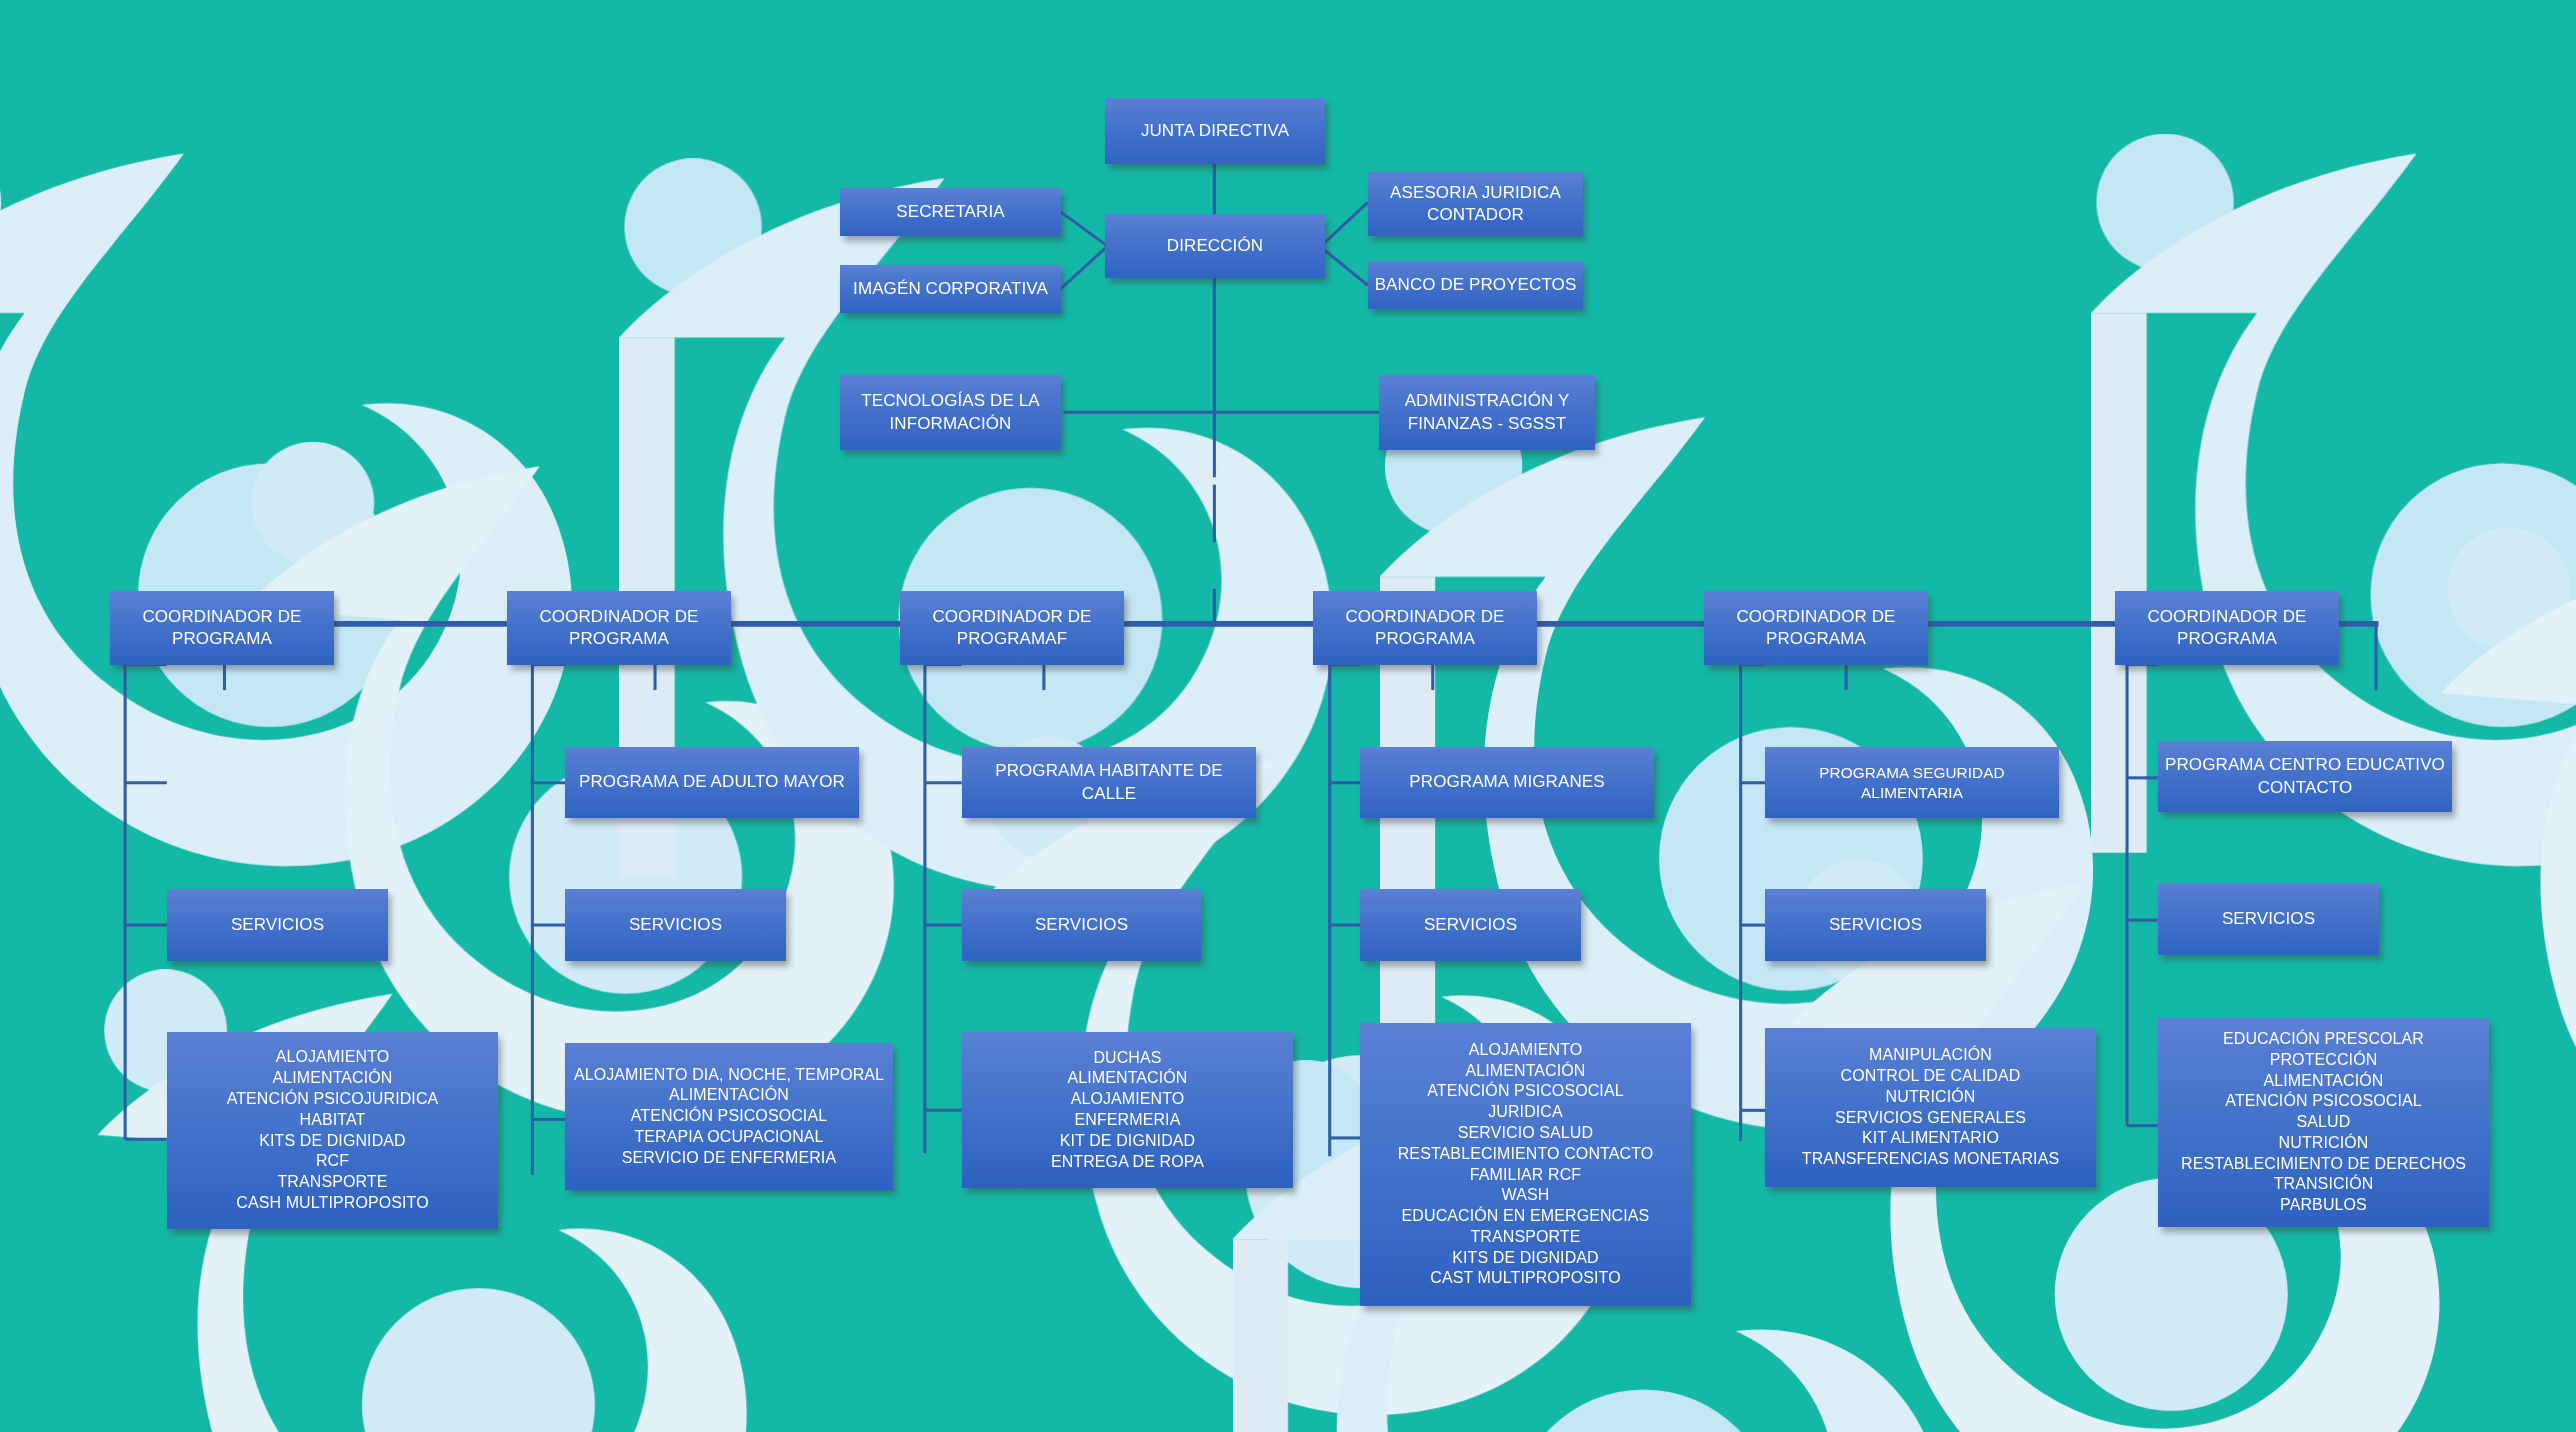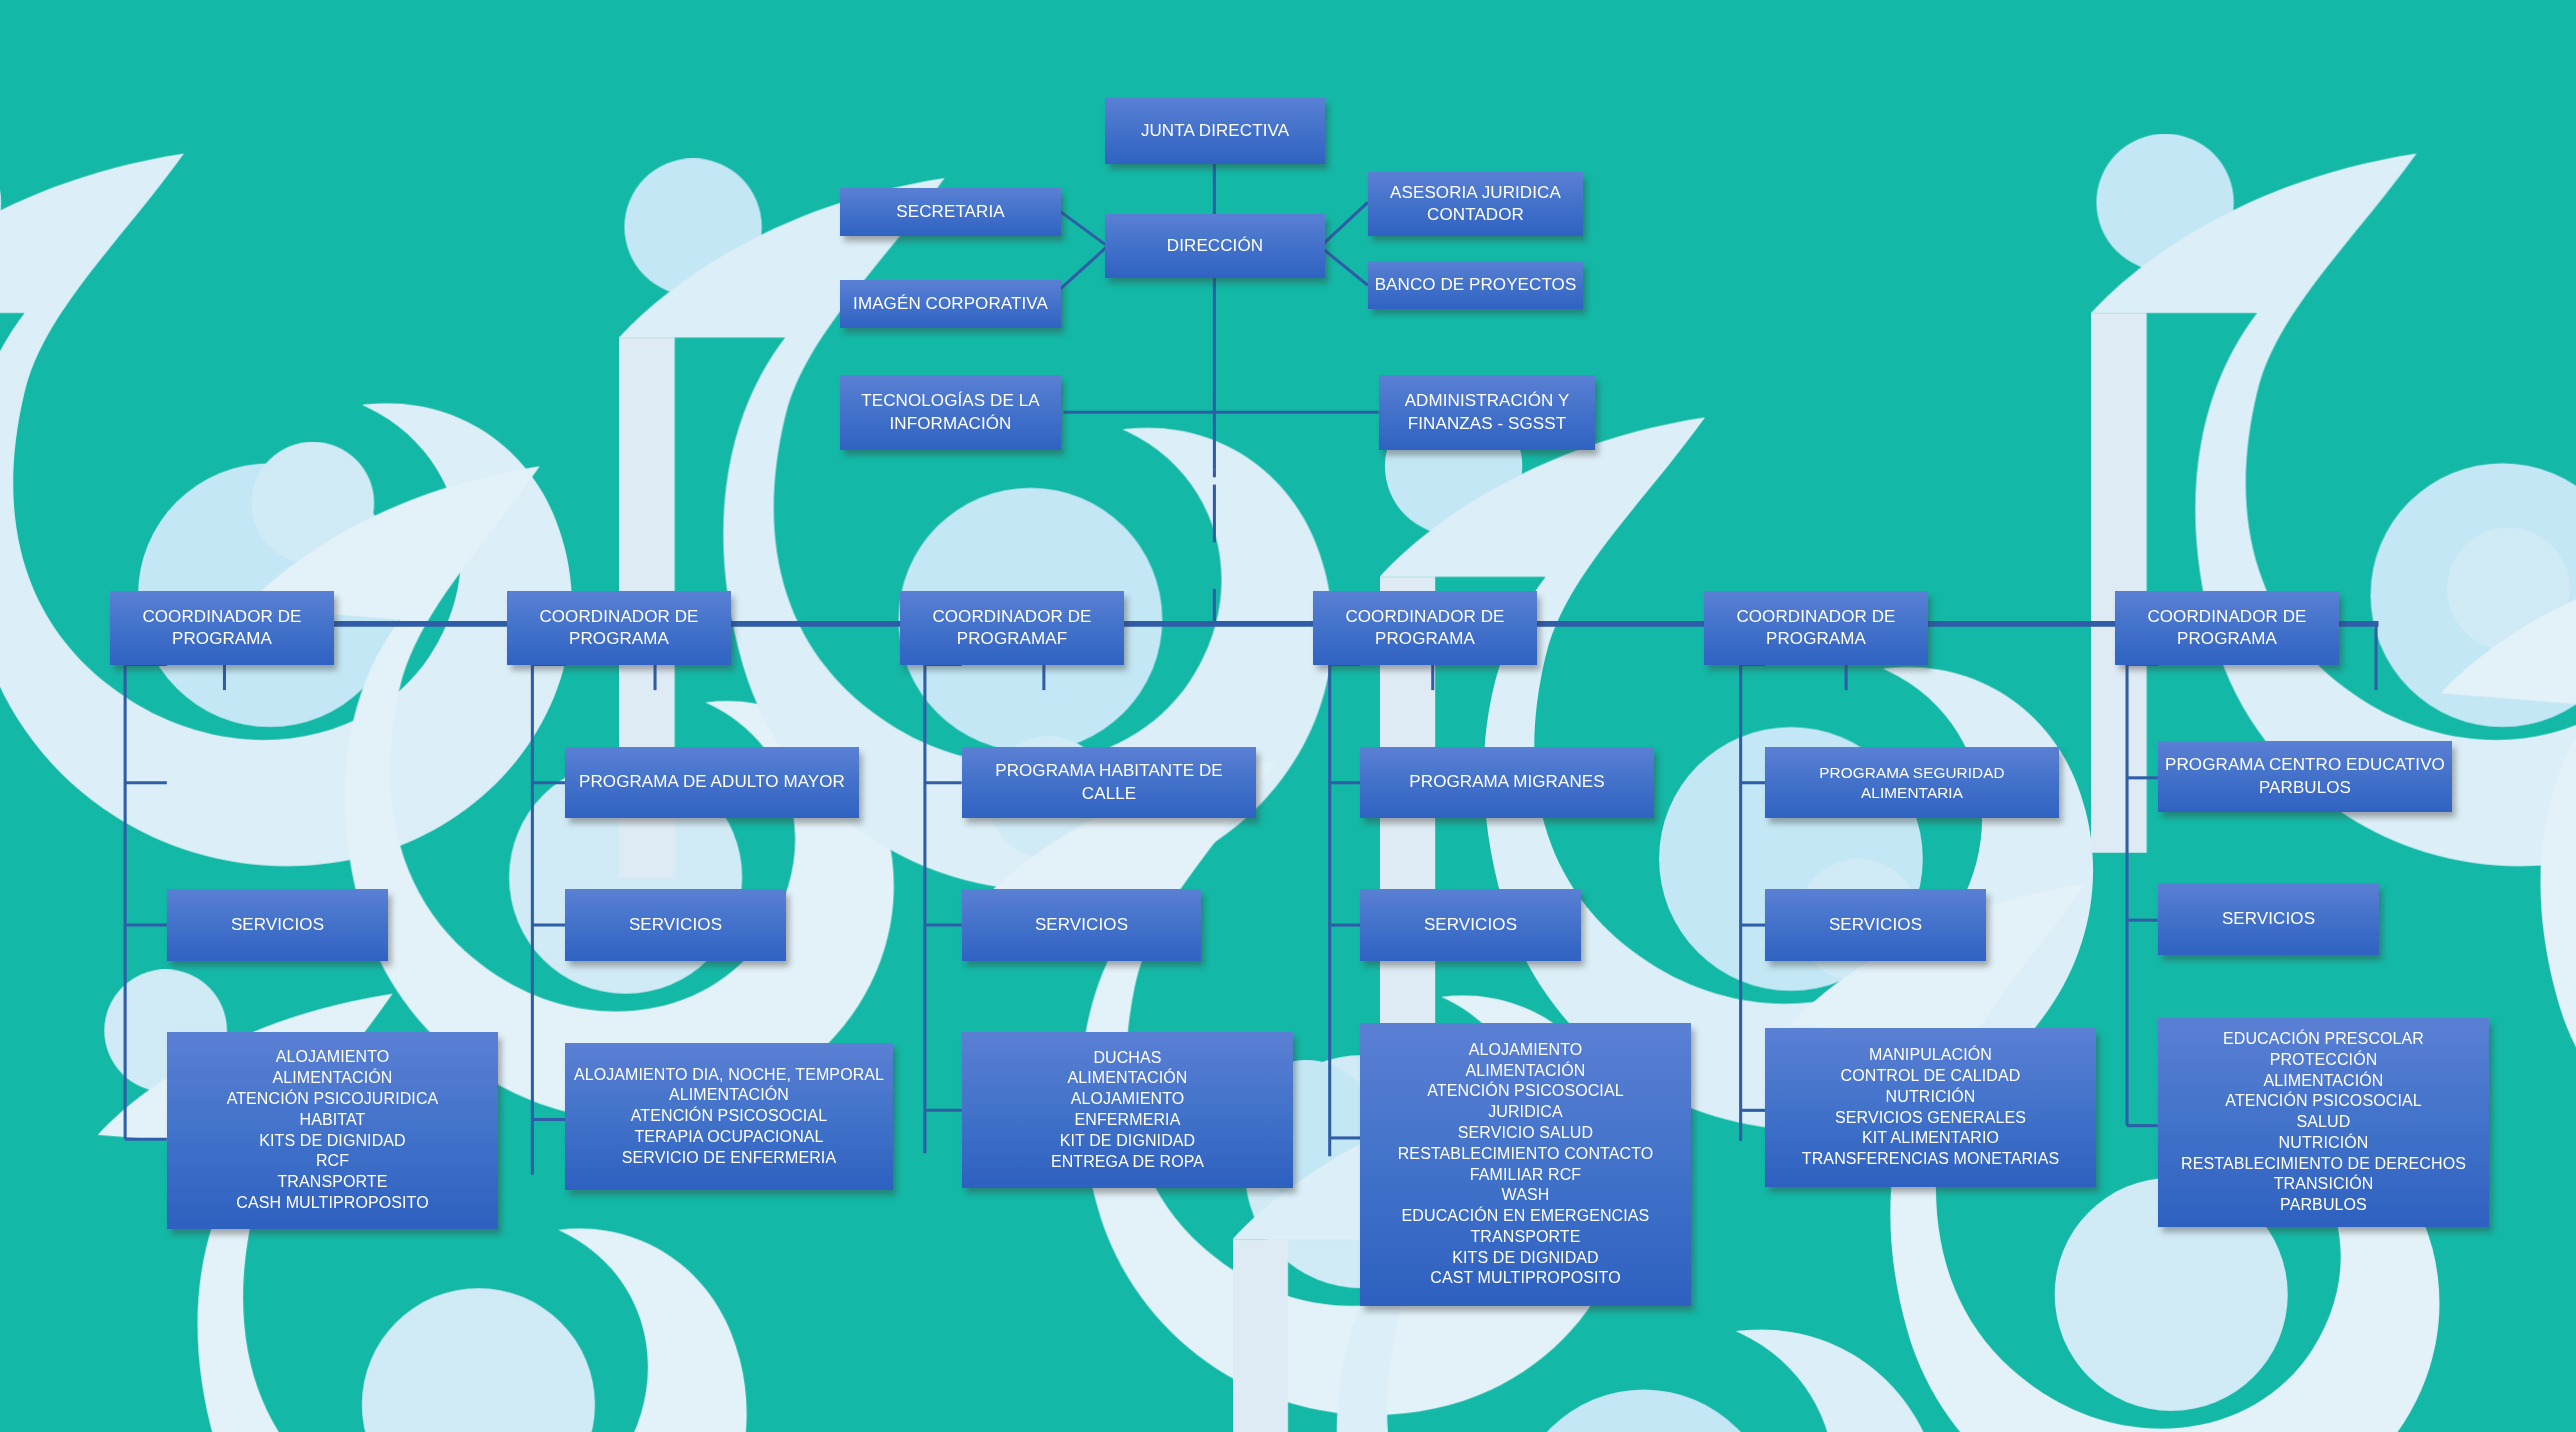--- a/index.html
+++ b/index.html
@@ -172,21 +172,21 @@
       <line x1="3468" y1="1083" x2="3518" y2="1083"></line>
     </g>
   </svg>
 
   <div class="node fs-28" style="left:1105px; top:98px; width:220px; height:66px;">JUNTA DIRECTIVA</div>
 
   <div class="node fs-28" style="left:1105px; top:214px; width:220px; height:64px;">DIRECCIÓN</div>
 
   <div class="node fs-28" style="left:840px; top:188px; width:221px; height:48px;">SECRETARIA</div>
 
-  <div class="node fs-28" style="left:840px; top:280px; width:221px; height:48px;">IMAGÉN CORPORATIVA</div>
+  <div class="node fs-28" style="left:840px; top:265px; width:221px; height:48px;">IMAGÉN CORPORATIVA</div>
 
   <div class="node fs-28" style="left:1368px; top:172px; width:215px; height:64px;">ASESORIA JURIDICA
 CONTADOR</div>
 
   <div class="node fs-28" style="left:1368px; top:261px; width:215px; height:48px;">BANCO DE PROYECTOS</div>
 
   <div class="node fs-28" style="left:840px; top:375px; width:221px; height:75px;">TECNOLOGÍAS DE LA
 INFORMACIÓN</div>
 
   <div class="node fs-28" style="left:1379px; top:375px; width:216px; height:75px;">ADMINISTRACIÓN Y
@@ -250,21 +250,21 @@
   <div class="node tall fs-26" style="left:1765px; top:1028px; width:331px; height:159px;">MANIPULACIÓN
 CONTROL DE CALIDAD
 NUTRICIÓN
 SERVICIOS GENERALES
 KIT ALIMENTARIO
 TRANSFERENCIAS MONETARIAS</div>
 
   <div class="node fs-28" style="left:2115px; top:591px; width:224px; height:74px;">COORDINADOR DE
 PROGRAMA</div>
   <div class="node fs-28" style="left:2158px; top:741px; width:294px; height:71px;">PROGRAMA CENTRO EDUCATIVO
-PARBULOS</div>
+CONTACTO</div>
   <div class="node fs-28" style="left:2158px; top:883px; width:221px; height:72px;">SERVICIOS</div>
   <div class="node tall fs-26" style="left:2158px; top:1018px; width:331px; height:209px;">EDUCACIÓN PRESCOLAR
 PROTECCIÓN
 ALIMENTACIÓN
 ATENCIÓN PSICOSOCIAL
 SALUD
 NUTRICIÓN
 RESTABLECIMIENTO DE DERECHOS
 TRANSICIÓN
 PARBULOS</div>

